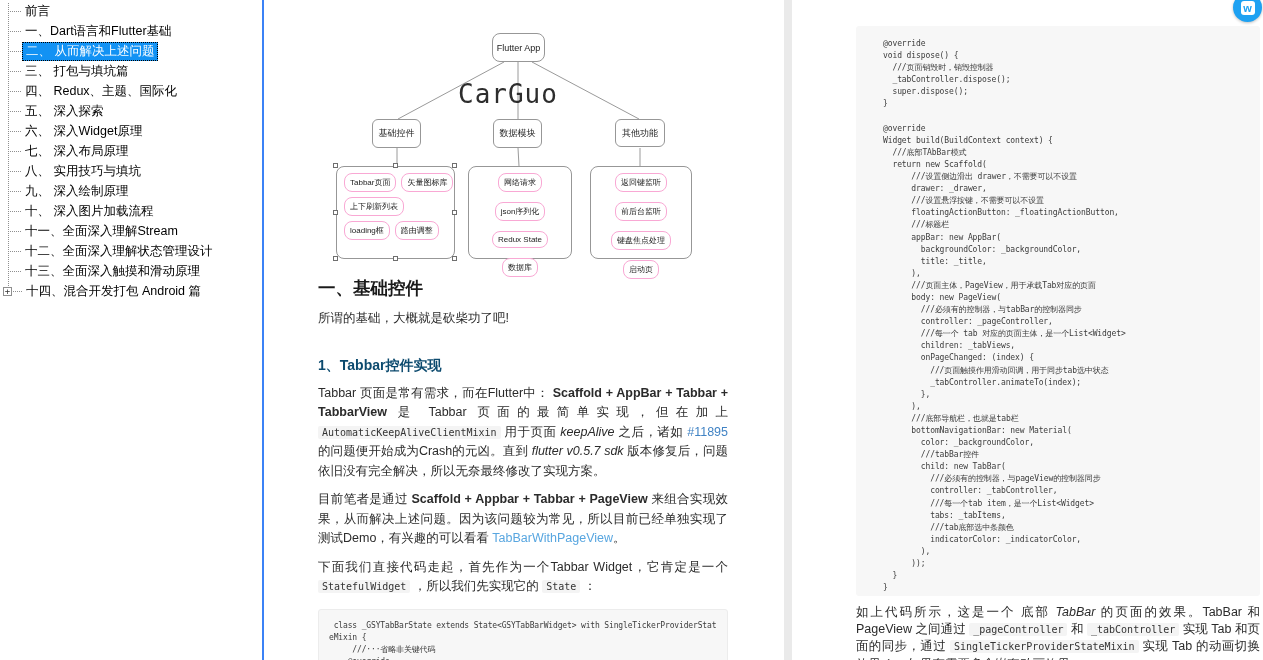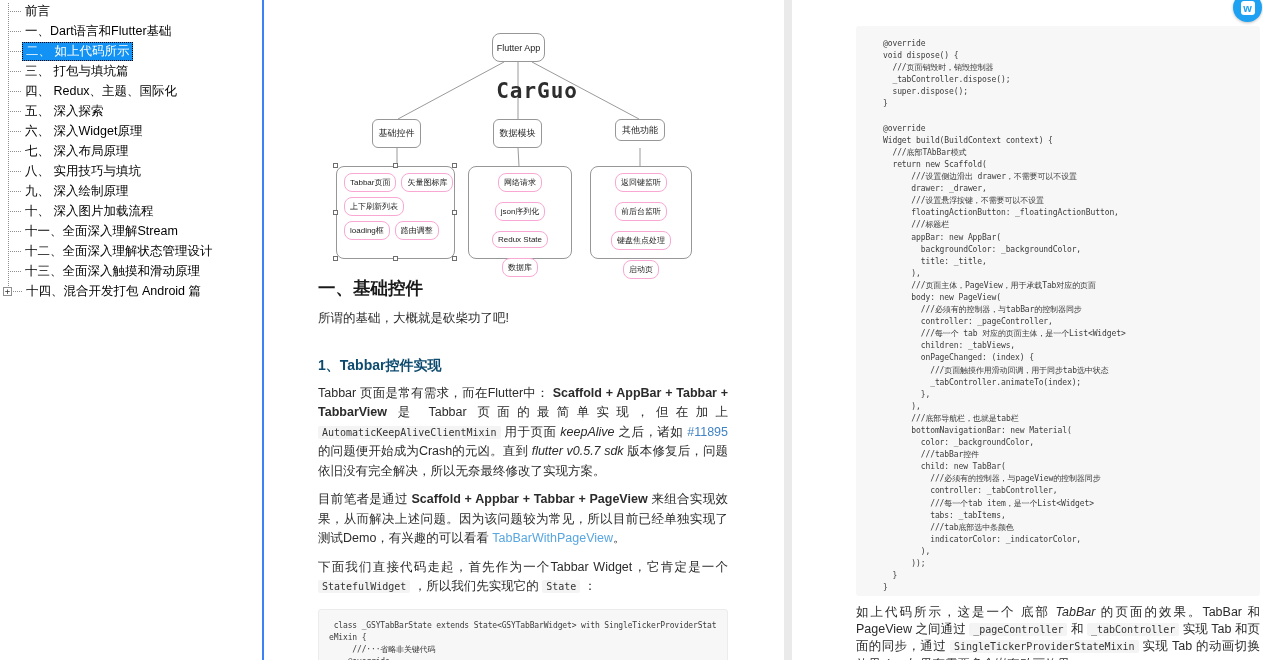--- a/index.html
+++ b/index.html
@@ -26,23 +26,23 @@
   .middle { position:absolute; left:264px; top:0; width:520px; height:660px; background:#fff; }
   .content { margin-left:54px; width:410px; }
 
   .diagram { position:relative; margin-top:25px; height:250px; }
   .dlines { position:absolute; left:0; top:0; }
   .dbox { position:absolute; border:1px solid #979797; border-radius:6px; background:#fff;
     font-size:9px; color:#222; display:flex; align-items:center; justify-content:center; }
   .root { left:174px; top:8px;  width:53px; height:29px; border-radius:8px; }
   .b1   { left:54px;  top:94px; width:49px; height:29px; }
   .b2   { left:175px; top:94px; width:49px; height:29px; }
-  .b3   { left:297px; top:94px; width:50px; height:22px;text-align:center; }
-  .dlogo { position:absolute; left:140px; top:54px; width:120px; text-align:right;
-    font-family:"DejaVu Sans Mono",monospace; font-weight:bold; font-size:21px;
+  .b3   { left:297px; top:94px; width:50px; height:28px;text-align:center; }
+  .dlogo { position:absolute; left:140px; top:54px; width:120px; text-align:left;
+    font-family:"DejaVu Sans Mono",monospace; font-weight:normal; font-size:26px;
     letter-spacing:1px; color:#2d2d2d; }
   .dcontainer { position:absolute; top:141px; height:93px; border:1px solid #979797;
     border-radius:8px; background:#fff; display:flex; flex-wrap:wrap; align-content:flex-start; }
   .c1 { left:18px;  width:119px; padding:6px 0 0 7px; gap:5px; }
   .c2 { left:150px; width:104px; }
   .c3 { left:272px; width:102px; }
   .c2,.c3 { flex-direction:column; flex-wrap:nowrap; align-items:center; padding-top:6px; gap:10px; }
   .pill { display:inline-flex; align-items:center; justify-content:center; border:1px solid #f9a8d4;
     border-radius:8px; background:#fff; font-size:8px; color:#222; padding:3px 5px; white-space:nowrap; }
   .handle { position:absolute; width:5px; height:5px; background:#fff; border:1px solid #6f6f6f; }
@@ -96,21 +96,21 @@
     <span class="tree-label">前言</span>
   </div>
         <div class="tree-row">
 
     <span class="stub"></span>
     <span class="tree-label">一、Dart语言和Flutter基础</span>
   </div>
         <div class="tree-row">
 
     <span class="stub"></span>
-    <span class="tree-label sel">二、 如上代码所示</span>
+    <span class="tree-label sel">二、 从而解决上述问题</span>
   </div>
         <div class="tree-row">
 
     <span class="stub"></span>
     <span class="tree-label">三、 打包与填坑篇</span>
   </div>
         <div class="tree-row">
 
     <span class="stub"></span>
     <span class="tree-label">四、 Redux、主题、国际化</span>

